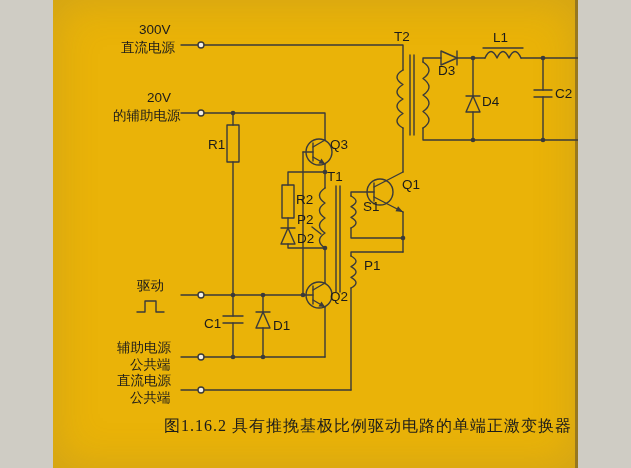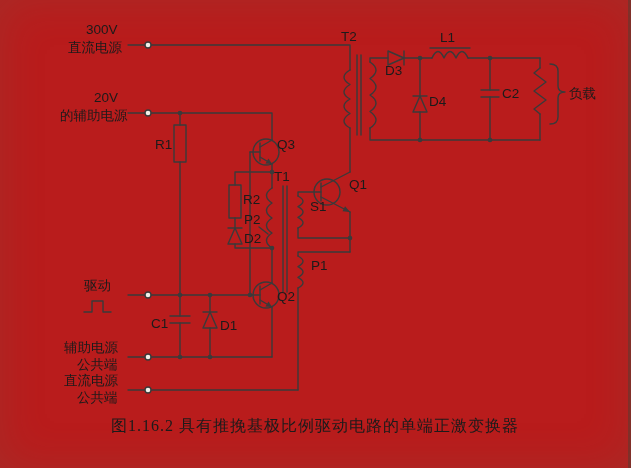--- a/index.html
+++ b/index.html
@@ -1,18 +1,18 @@
 <!DOCTYPE html>
 <html><head>
 <meta charset="utf-8">
 <style>
   html,body{margin:0;padding:0;background:#cfccc4;}
   .page{
-    width:631px;height:468px;position:relative;margin:0 auto;
-    background:#b91c1c;
+    width:525px;height:468px;position:relative;margin:0 auto;
+    background:#eab308;
     box-shadow:inset 0 0 45px rgba(110,100,80,.22);
     overflow:hidden;
     font-family:"Liberation Sans",sans-serif;
   }
   .page::after{
     content:"";position:absolute;top:0;right:0;width:3px;height:100%;
     background:rgba(70,62,50,.45);
   }
   svg{display:block;}
   .wire,.comp{stroke:#3a3a3a;stroke-width:1.4;fill:none;stroke-linecap:round;stroke-linejoin:round;}

